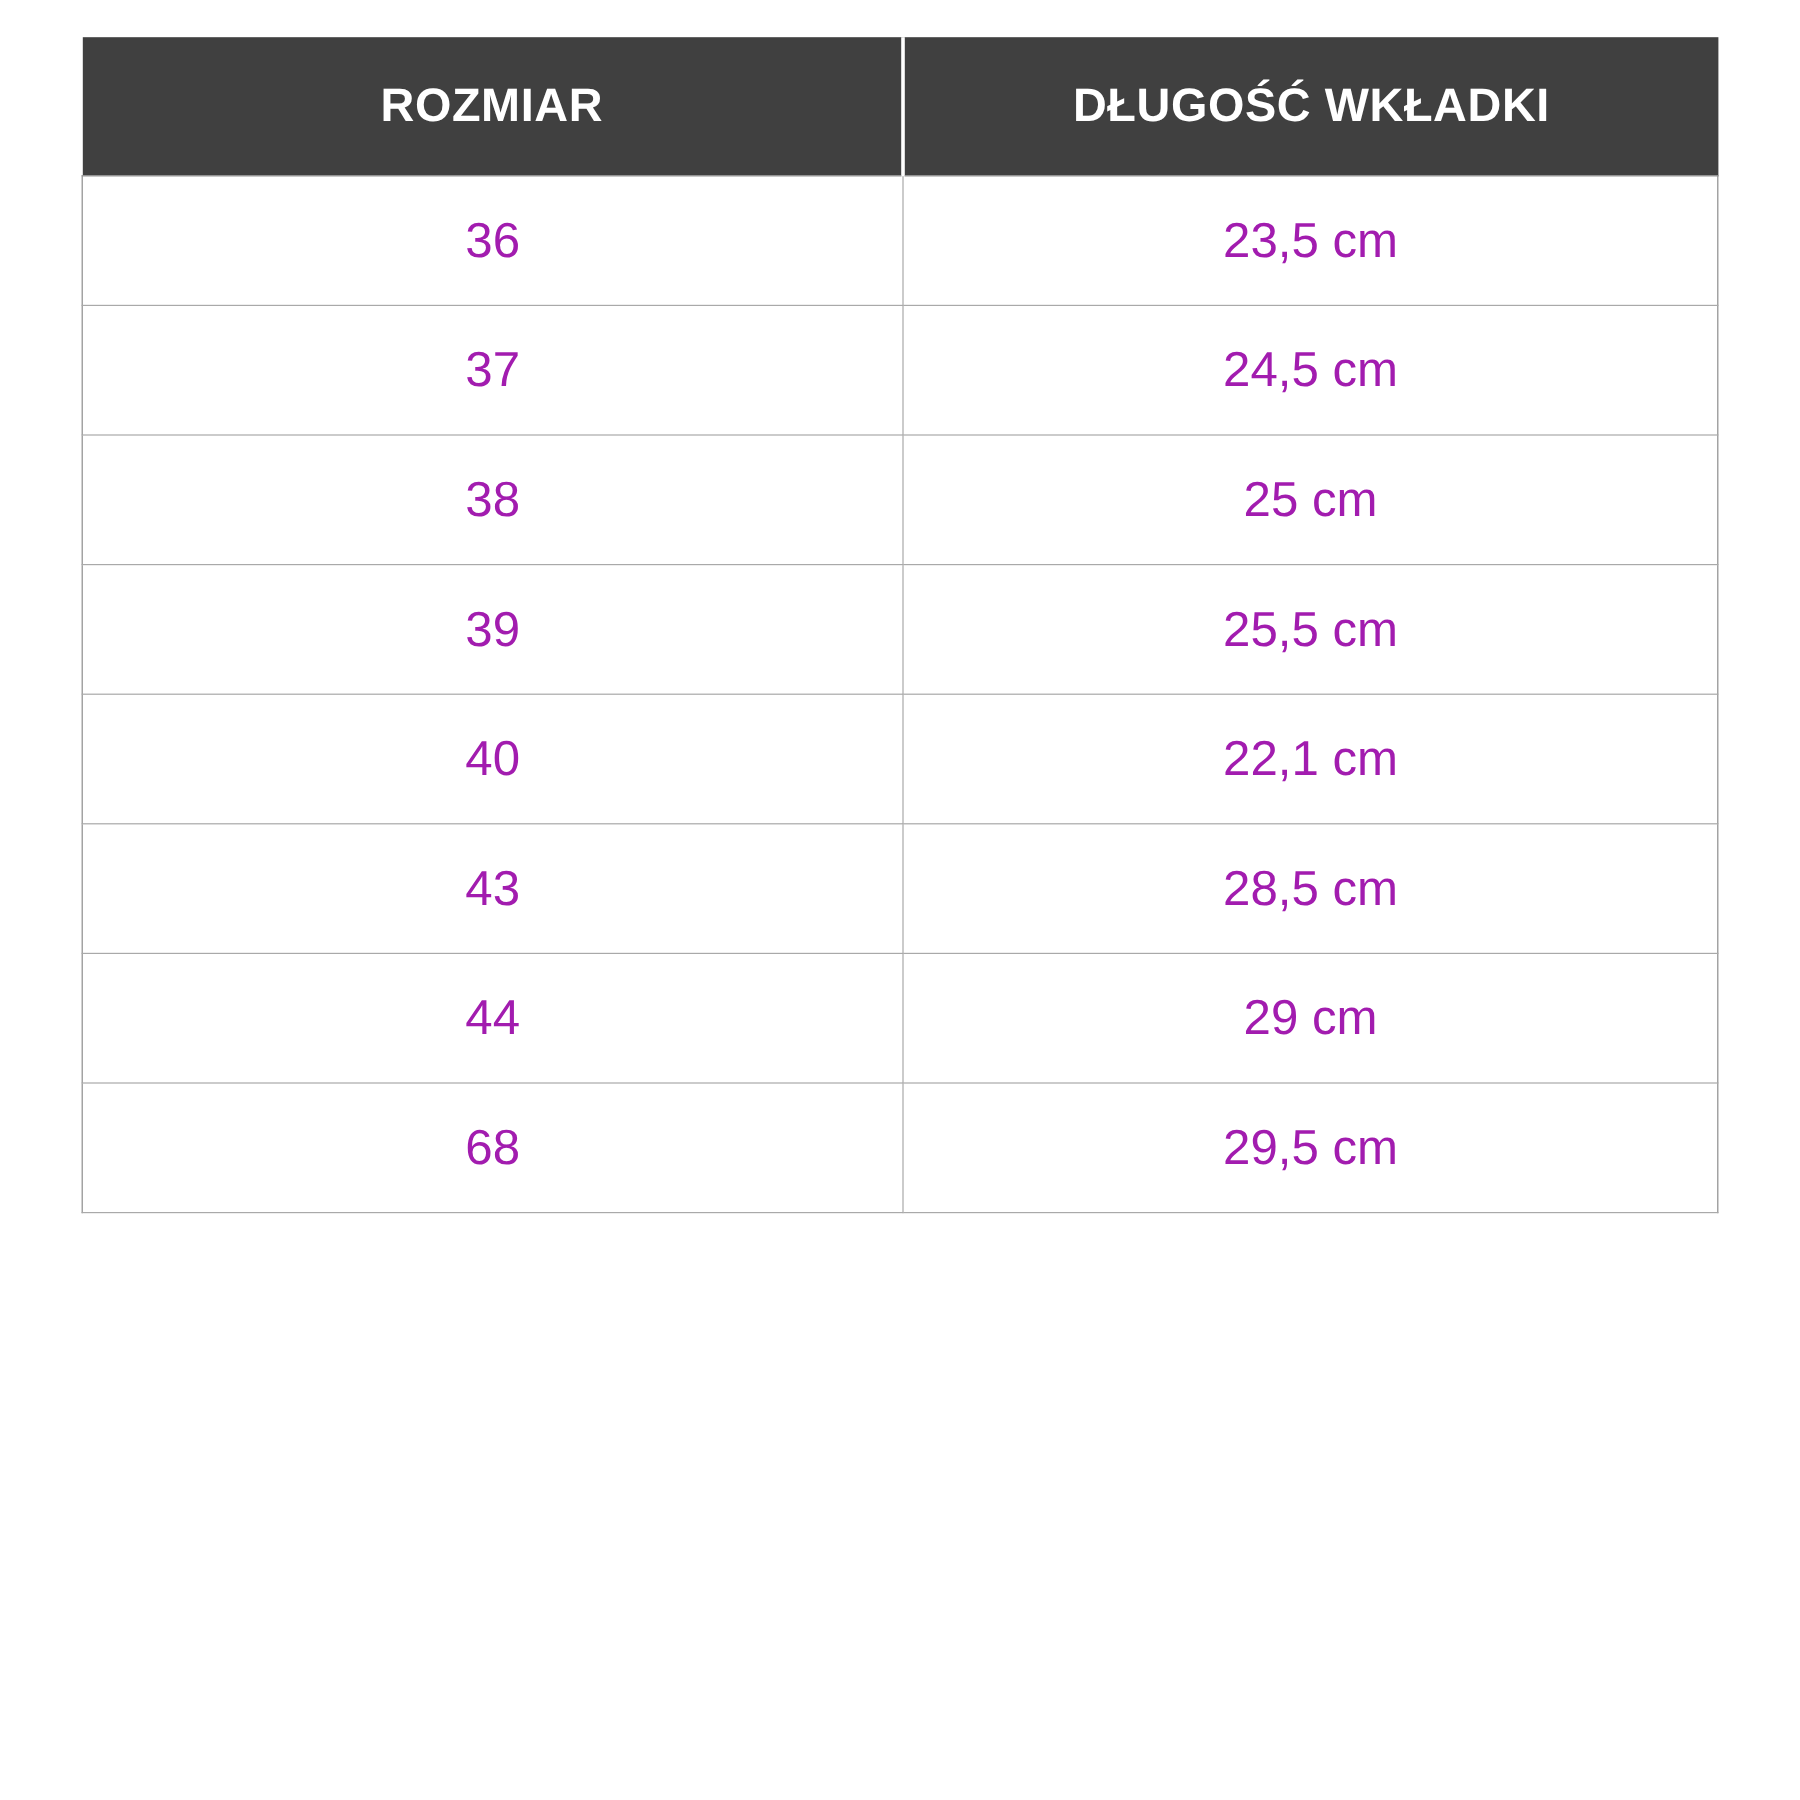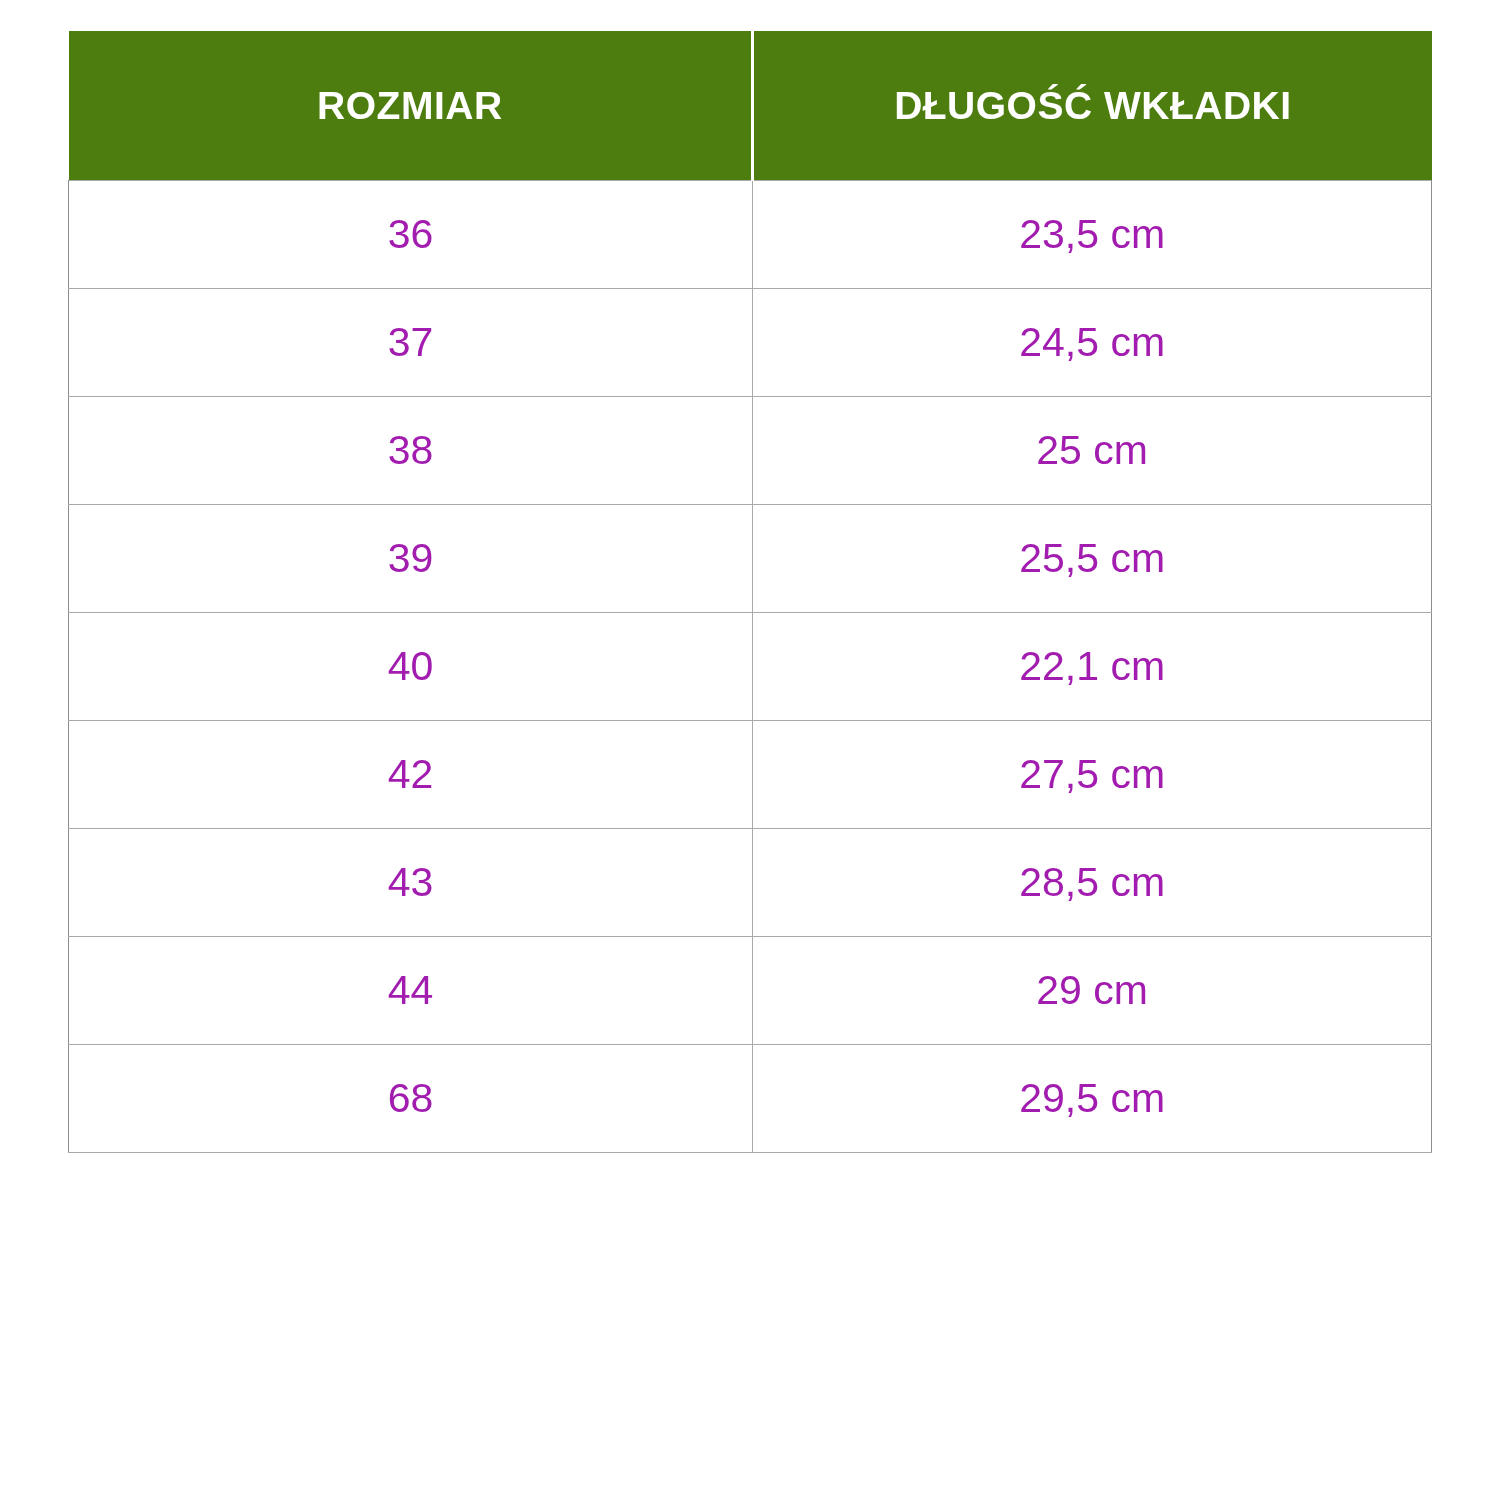--- a/index.html
+++ b/index.html
@@ -25,26 +25,26 @@
     width: 1364px;
     margin-top: 31px;
     border-collapse: collapse;
     table-layout: fixed;
   }
 
   .size-table col.col-size { width: 50.2%; }
   .size-table col.col-length { width: 49.8%; }
 
   .size-table thead th {
-    background: #4d7c0f;
+    background: #404040;
     color: #ffffff;
     font-size: 39px;
     font-weight: bold;
     letter-spacing: 0.5px;
-    height: 149px;
+    height: 115px;
     vertical-align: middle;
     text-align: center;
     border: none;
     padding: 0;
   }
 
   .size-table thead th.head-size {
     border-right: 3px solid #ffffff;
   }
 
@@ -103,24 +103,20 @@
         </tr>
         <tr>
           <td class="cell-size">39</td>
           <td class="cell-length">25,5 cm</td>
         </tr>
         <tr>
           <td class="cell-size">40</td>
           <td class="cell-length">22,1 cm</td>
         </tr>
         <tr>
-          <td class="cell-size">42</td>
-          <td class="cell-length">27,5 cm</td>
-        </tr>
-        <tr>
           <td class="cell-size">43</td>
           <td class="cell-length">28,5 cm</td>
         </tr>
         <tr>
           <td class="cell-size">44</td>
           <td class="cell-length">29 cm</td>
         </tr>
         <tr>
           <td class="cell-size">68</td>
           <td class="cell-length">29,5 cm</td>

